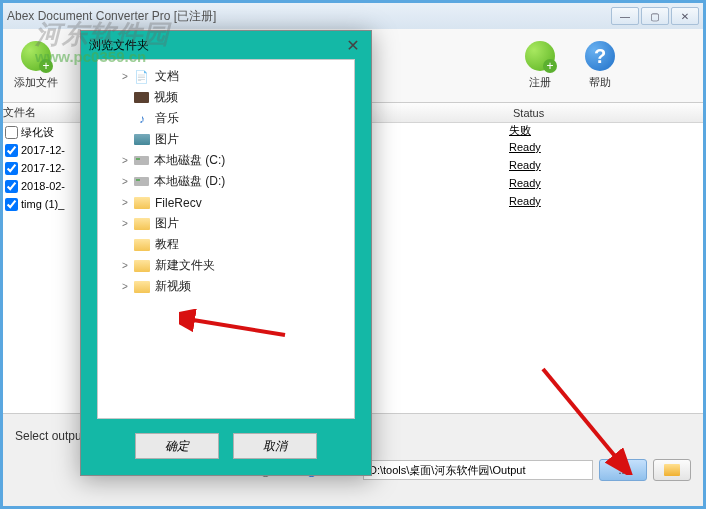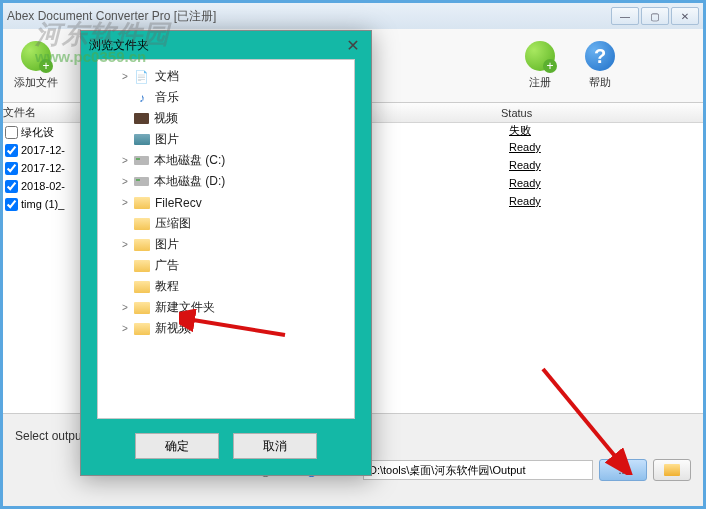--- a/index.html
+++ b/index.html
@@ -13,21 +13,21 @@
 
 .toolbar-area { height: 74px; background: #f8f8f8; border-bottom: 1px solid #ccc; display: flex; align-items: center; padding: 0 8px; }
 .tbar-btn { display: flex; flex-direction: column; align-items: center; width: 50px; font-size: 11px; color: #333; }
 .tbar-btn .circ { width: 30px; height: 30px; border-radius: 50%; margin-bottom: 4px; position: relative; }
 .circ.green { background: radial-gradient(circle at 30% 30%, #a8e860, #58b020); }
 .circ.green::after { content: "+"; position: absolute; right: -2px; bottom: -2px; width: 14px; height: 14px; background: #5cb030; color: #fff; border-radius: 50%; font-size: 12px; line-height: 14px; text-align: center; }
 .circ.blue { background: radial-gradient(circle at 30% 30%, #68b0f0, #2070c8); color: #fff; font-size: 20px; font-weight: bold; text-align: center; line-height: 30px; }
 
 .col-header { height: 20px; background: linear-gradient(#fdfdfd,#ececec); border-bottom: 1px solid #d4d4d4; font-size: 11px; color: #333; display: flex; align-items: center; }
 .ch-left { width: 78px; border-right: 1px solid #d4d4d4; }
-.ch-status { position: absolute; left: 452px; width: 220px; padding-left: 46px; }
+.ch-status { position: absolute; left: 464px; width: 220px; padding-left: 46px; }
 
 .file-list { background: #fff; height: 290px; position: relative; }
 .file-row { height: 18px; display: flex; align-items: center; font-size: 11px; padding-left: 2px; }
 .file-row input { margin-right: 3px; }
 .file-name { width: 68px; overflow: hidden; white-space: nowrap; }
 .file-status { position: absolute; left: 506px; text-decoration: underline; }
 
 .bottom-panel { height: 80px; background: #f0f0f0; border-top: 1px solid #ccc; padding: 6px 12px; font-size: 12px; color: #333; }
 .out-fmt { display: flex; align-items: center; gap: 8px; margin-bottom: 8px; }
 .fmt-box { border: 1px solid #c4c4c4; background: #fff; padding: 3px 6px; display: flex; align-items: center; gap: 6px; width: 160px; }
@@ -51,21 +51,21 @@
 .tree-row .exp { width: 14px; text-align: center; color: #777; font-size: 10px; }
 .tree-row .ico { width: 16px; height: 14px; margin: 0 5px 0 2px; display: flex; align-items: center; justify-content: center; }
 .ico.folder { background: linear-gradient(#ffe49c,#f4c556); border-radius: 1px; height: 12px; }
 .ico.doc::before { content: "📄"; font-size: 12px; }
 .ico.mus::before { content: "♪"; color: #3a7ed0; font-size: 12px; }
 .ico.vid { background: #5a4030; border-radius: 1px; height: 11px; width: 15px; }
 .ico.pic { background: linear-gradient(#7ab,#489); border-radius: 1px; height: 11px; }
 .ico.drv { background: #b8b8b8; border-radius: 1px; height: 9px; width: 15px; position: relative; }
 .ico.drv::after { content: ""; position: absolute; left: 2px; top: 2px; width: 4px; height: 2px; background: #6a6; }
 .dlg-btns { padding: 14px 16px 16px; display: flex; justify-content: center; gap: 14px; }
-.dlg-btn { width: 84px; height: 26px; border: 1px solid #b0b0b0; background: #e9e9e9; font-size: 12px; display: flex; align-items: center; justify-content: center; }
+.dlg-btn { width: 84px; height: 26px; border: 1px solid #b0b0b0; background: #e9e9e9; font-size: 12px; display: flex; align-items: center; justify-content: center; font-style: italic; }
 
 
 .watermark { position: absolute; left: 32px; top: 14px; z-index: 20; pointer-events: none; font-size: 26px; font-weight: bold; color: rgba(100,100,100,.32); font-style: italic; letter-spacing: 1px; }
 .watermark .url { display: block; font-size: 15px; color: rgba(80,170,70,.55); letter-spacing: 0; font-style: normal; margin-top: -4px; }
 
 
 .arrow { position: absolute; z-index: 30; pointer-events: none; }
 </style>
 </head>
 <body>
@@ -164,62 +164,52 @@
     <div class="dlg-close">✕</div>
   </div>
   <div class="tree-box" id="tree-box">
       <div class="tree-row">
         <span class="exp">&gt;</span>
         <span class="ico doc"></span>
         <span>文档</span>
       </div>
       <div class="tree-row">
         <span class="exp"></span>
+        <span class="ico vid"></span>
+        <span>视频</span>
+      </div>
+      <div class="tree-row">
+        <span class="exp"></span>
         <span class="ico mus"></span>
         <span>音乐</span>
       </div>
       <div class="tree-row">
         <span class="exp"></span>
-        <span class="ico vid"></span>
-        <span>视频</span>
-      </div>
-      <div class="tree-row">
-        <span class="exp"></span>
         <span class="ico pic"></span>
         <span>图片</span>
       </div>
       <div class="tree-row">
         <span class="exp">&gt;</span>
         <span class="ico drv"></span>
         <span>本地磁盘 (C:)</span>
       </div>
       <div class="tree-row">
         <span class="exp">&gt;</span>
         <span class="ico drv"></span>
         <span>本地磁盘 (D:)</span>
       </div>
       <div class="tree-row">
         <span class="exp">&gt;</span>
         <span class="ico folder"></span>
         <span>FileRecv</span>
       </div>
       <div class="tree-row">
-        <span class="exp"></span>
-        <span class="ico folder"></span>
-        <span>压缩图</span>
-      </div>
-      <div class="tree-row">
         <span class="exp">&gt;</span>
         <span class="ico folder"></span>
         <span>图片</span>
-      </div>
-      <div class="tree-row">
-        <span class="exp"></span>
-        <span class="ico folder"></span>
-        <span>广告</span>
       </div>
       <div class="tree-row">
         <span class="exp"></span>
         <span class="ico folder"></span>
         <span>教程</span>
       </div>
       <div class="tree-row">
         <span class="exp">&gt;</span>
         <span class="ico folder"></span>
         <span>新建文件夹</span>

